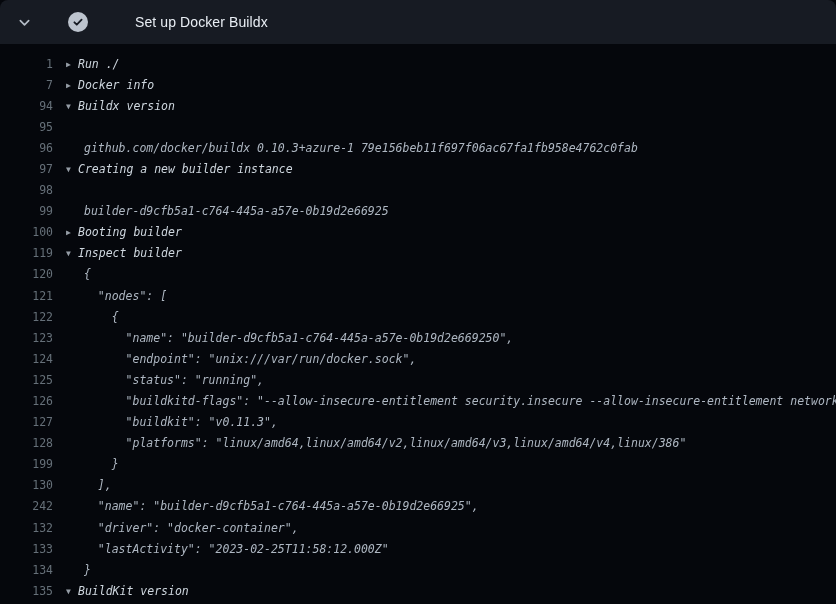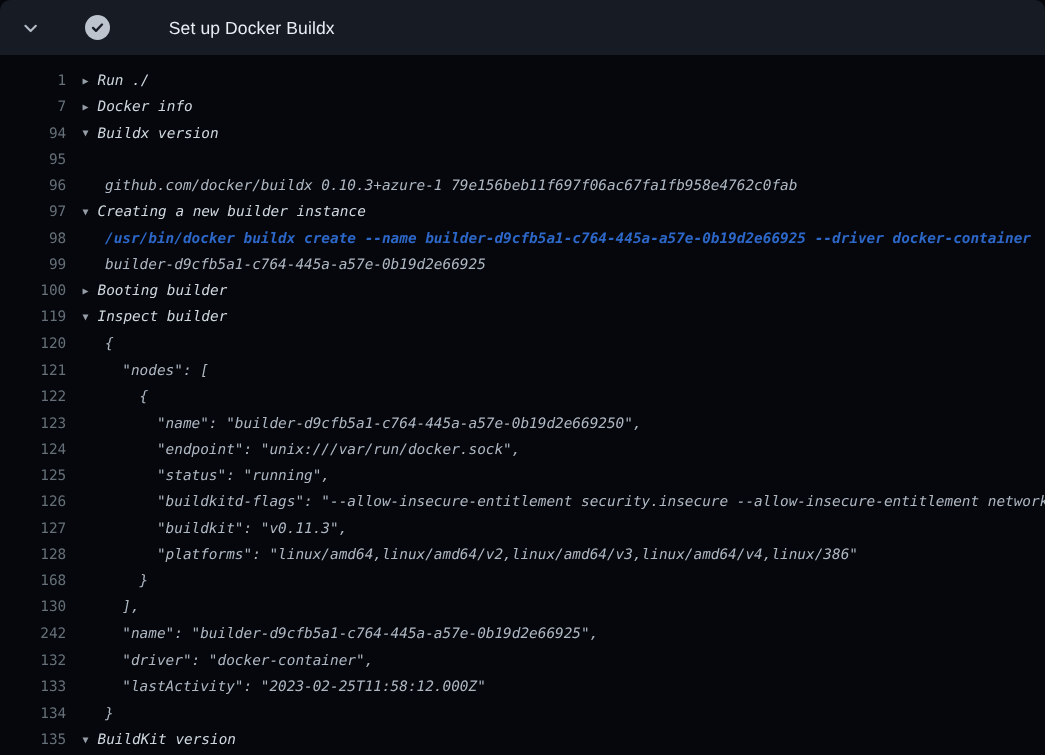--- a/index.html
+++ b/index.html
@@ -89,21 +89,20 @@
 
   <div class="row group">
     <span class="ln">97</span>
     <span class="marker">▼</span>
     <span class="content group_expanded">Creating a new builder instance</span>
   </div>
 
   <div class="row">
     <span class="ln">98</span>
     
-    <span class="content command">/usr/bin/docker buildx create --name builder-d9cfb5a1-c764-445a-a57e-0b19d2e66925 --driver docker-container</span>
   </div>
 
   <div class="row">
     <span class="ln">99</span>
     
     <span class="content output">builder-d9cfb5a1-c764-445a-a57e-0b19d2e66925</span>
   </div>
 
   <div class="row group">
     <span class="ln">100</span>
@@ -165,21 +164,21 @@
     <span class="content output">      "buildkit": "v0.11.3",</span>
   </div>
 
   <div class="row">
     <span class="ln">128</span>
     
     <span class="content output">      "platforms": "linux/amd64,linux/amd64/v2,linux/amd64/v3,linux/amd64/v4,linux/386"</span>
   </div>
 
   <div class="row">
-    <span class="ln">168</span>
+    <span class="ln">199</span>
     
     <span class="content output">    }</span>
   </div>
 
   <div class="row">
     <span class="ln">130</span>
     
     <span class="content output">  ],</span>
   </div>
 

